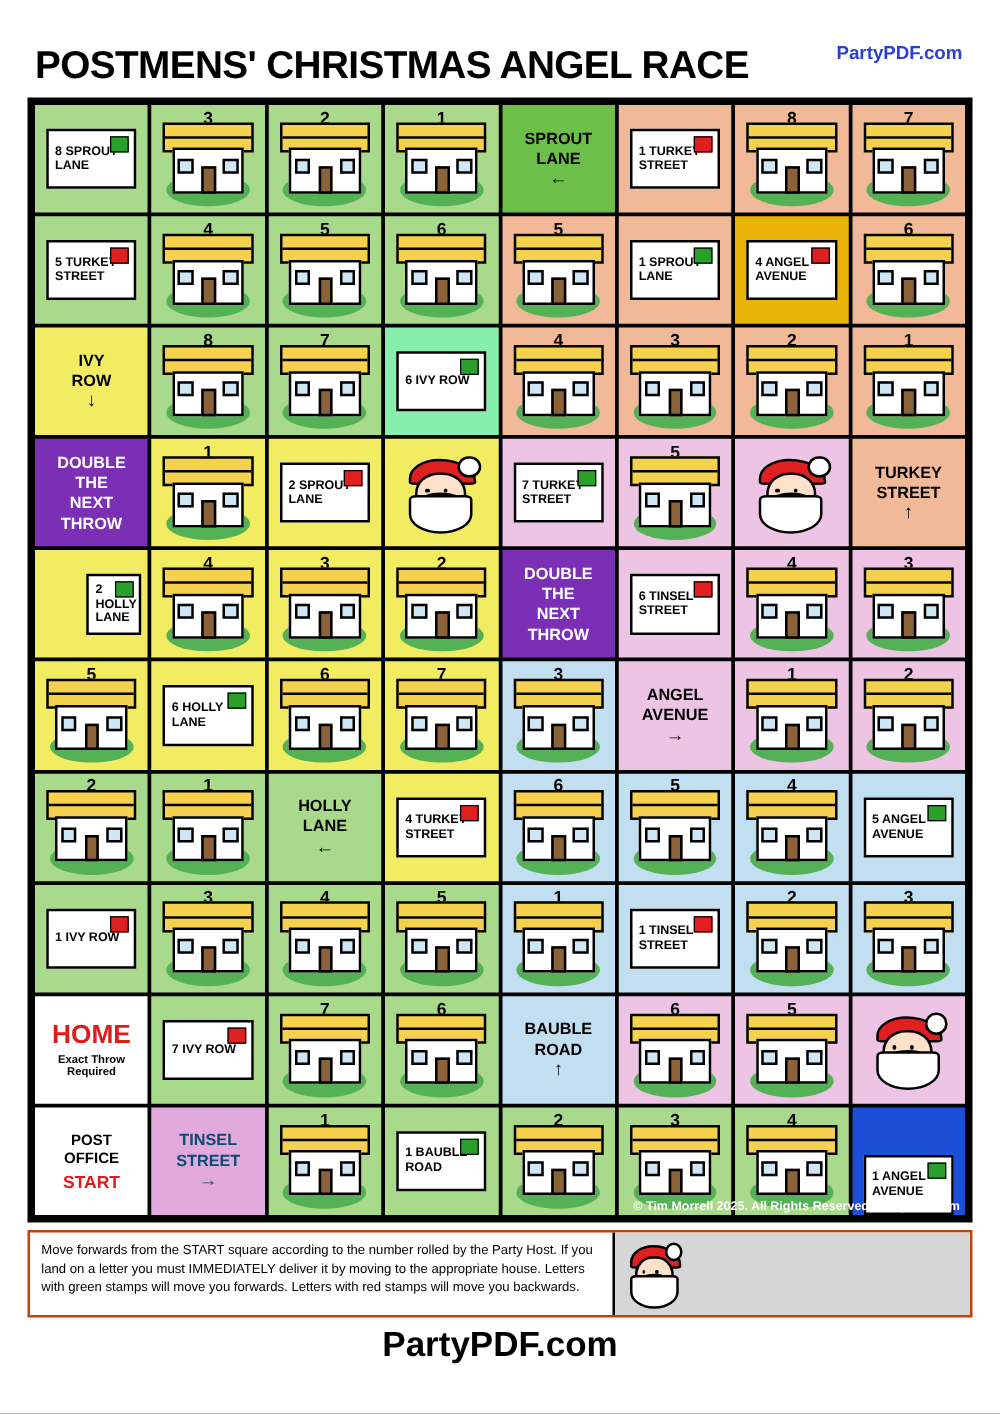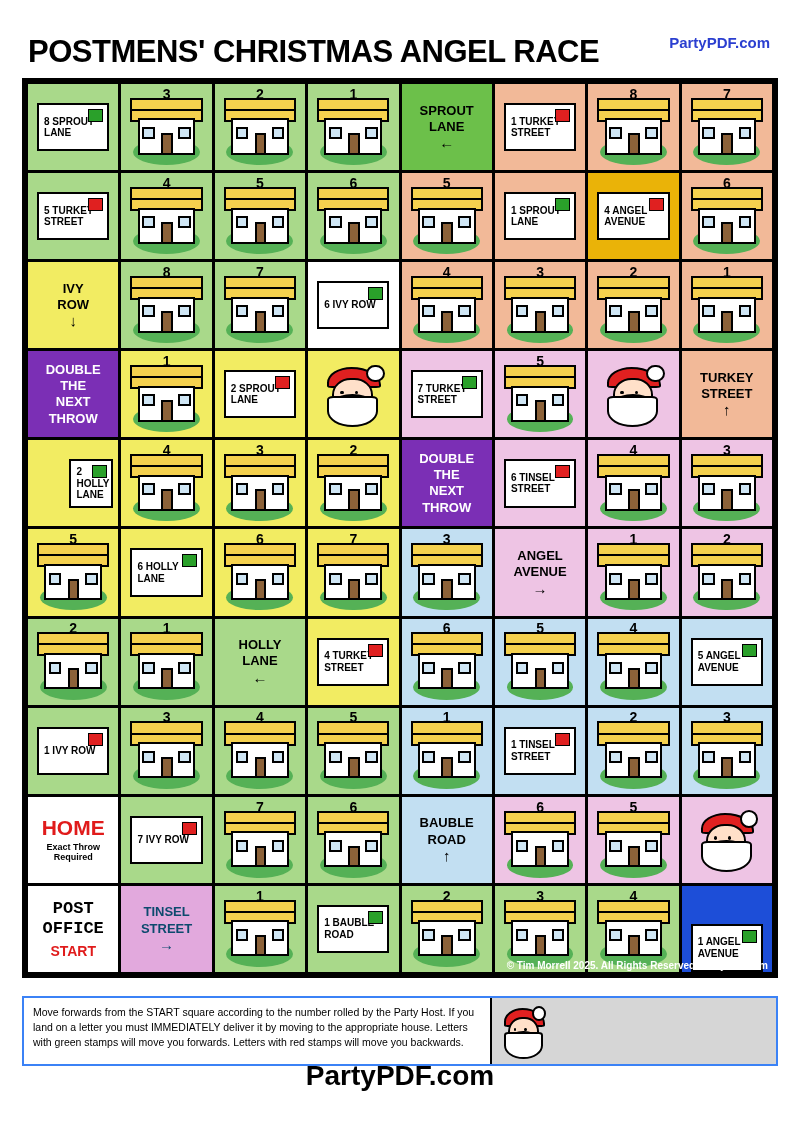--- a/index.html
+++ b/index.html
@@ -103,21 +103,21 @@
     background:#ffffff;
     text-align:center;
     display:flex;flex-direction:column;align-items:center;justify-content:center;
   }
   .homecell .h1{font-size:21px;font-weight:bold;color:#e01b1b;line-height:1;}
   .homecell .h2{font-size:9px;font-weight:bold;color:#000;margin-top:4px;}
   .startcell{
     background:#ffffff;text-align:center;
     display:flex;flex-direction:column;align-items:center;justify-content:center;
   }
-  .startcell .s1{font-size:17px;font-weight:bold;color:#000;line-height:1.2;font-family:Liberation Mono, monospace;}
+  .startcell .s1{font-size:12px;font-weight:bold;color:#000;line-height:1.2;}
   .startcell .s2{font-size:14px;font-weight:bold;color:#e01b1b;margin-top:3px;}
 
   
   .santa{position:relative;width:72%;height:72%;}
   .santa .face{
     position:absolute;left:18%;top:24%;width:56%;height:52%;
     background:#ffe0c9;border:2px solid #000;border-radius:46% 46% 50% 50%;
   }
   .santa .hat{
     position:absolute;left:10%;top:6%;width:76%;height:28%;
@@ -143,23 +143,22 @@
   
   .boardfoot{
     position:absolute;left:22px;right:22px;top:960px;height:16px;
   }
   .bf-left{position:absolute;left:10px;top:0;font-size:10px;font-weight:bold;color:#fff;}
   .bf-right{position:absolute;right:10px;top:0;font-size:10px;font-weight:bold;color:#fff;}
 
   
   .rules{
     position:absolute;left:22px;top:984px;width:756px;height:70px;
-    border:2px solid #3b82f6;box-sizing:border-box;display:flex;
+    border:2px solid #c2410c;box-sizing:border-box;display:flex;
     background:#fff;
-    margin-top:12px;
   }
   .rules .ltext{
     flex:0 0 62%;
     padding:7px 9px;font-size:10.5px;line-height:1.45;color:#000;
     box-sizing:border-box;
   }
   .rules .rbox{
     flex:1;border-left:2px solid #000;background:#d6d6d6;
     display:flex;align-items:center;gap:5px;padding:5px 7px;box-sizing:border-box;
   }
@@ -344,21 +343,21 @@
           <div class="house">
             <div class="num">7</div>
             <div class="grass"></div>
             <div class="roof"></div>
             <div class="body"></div>
             <div class="win l"></div>
             <div class="win r"></div>
             <div class="door"></div>
           </div>
         </div>
-        <div class="cell" style="background: #ffffff;">
+        <div class="cell" style="background: #86efac;">
           <div class="letter">
             <div class="stamp green"></div>
             <div class="ltxt">6 IVY ROW</div>
           </div>
         </div>
         <div class="cell" style="background: rgb(242, 185, 152);">
           <div class="house">
             <div class="num">4</div>
             <div class="grass"></div>
             <div class="roof"></div>

